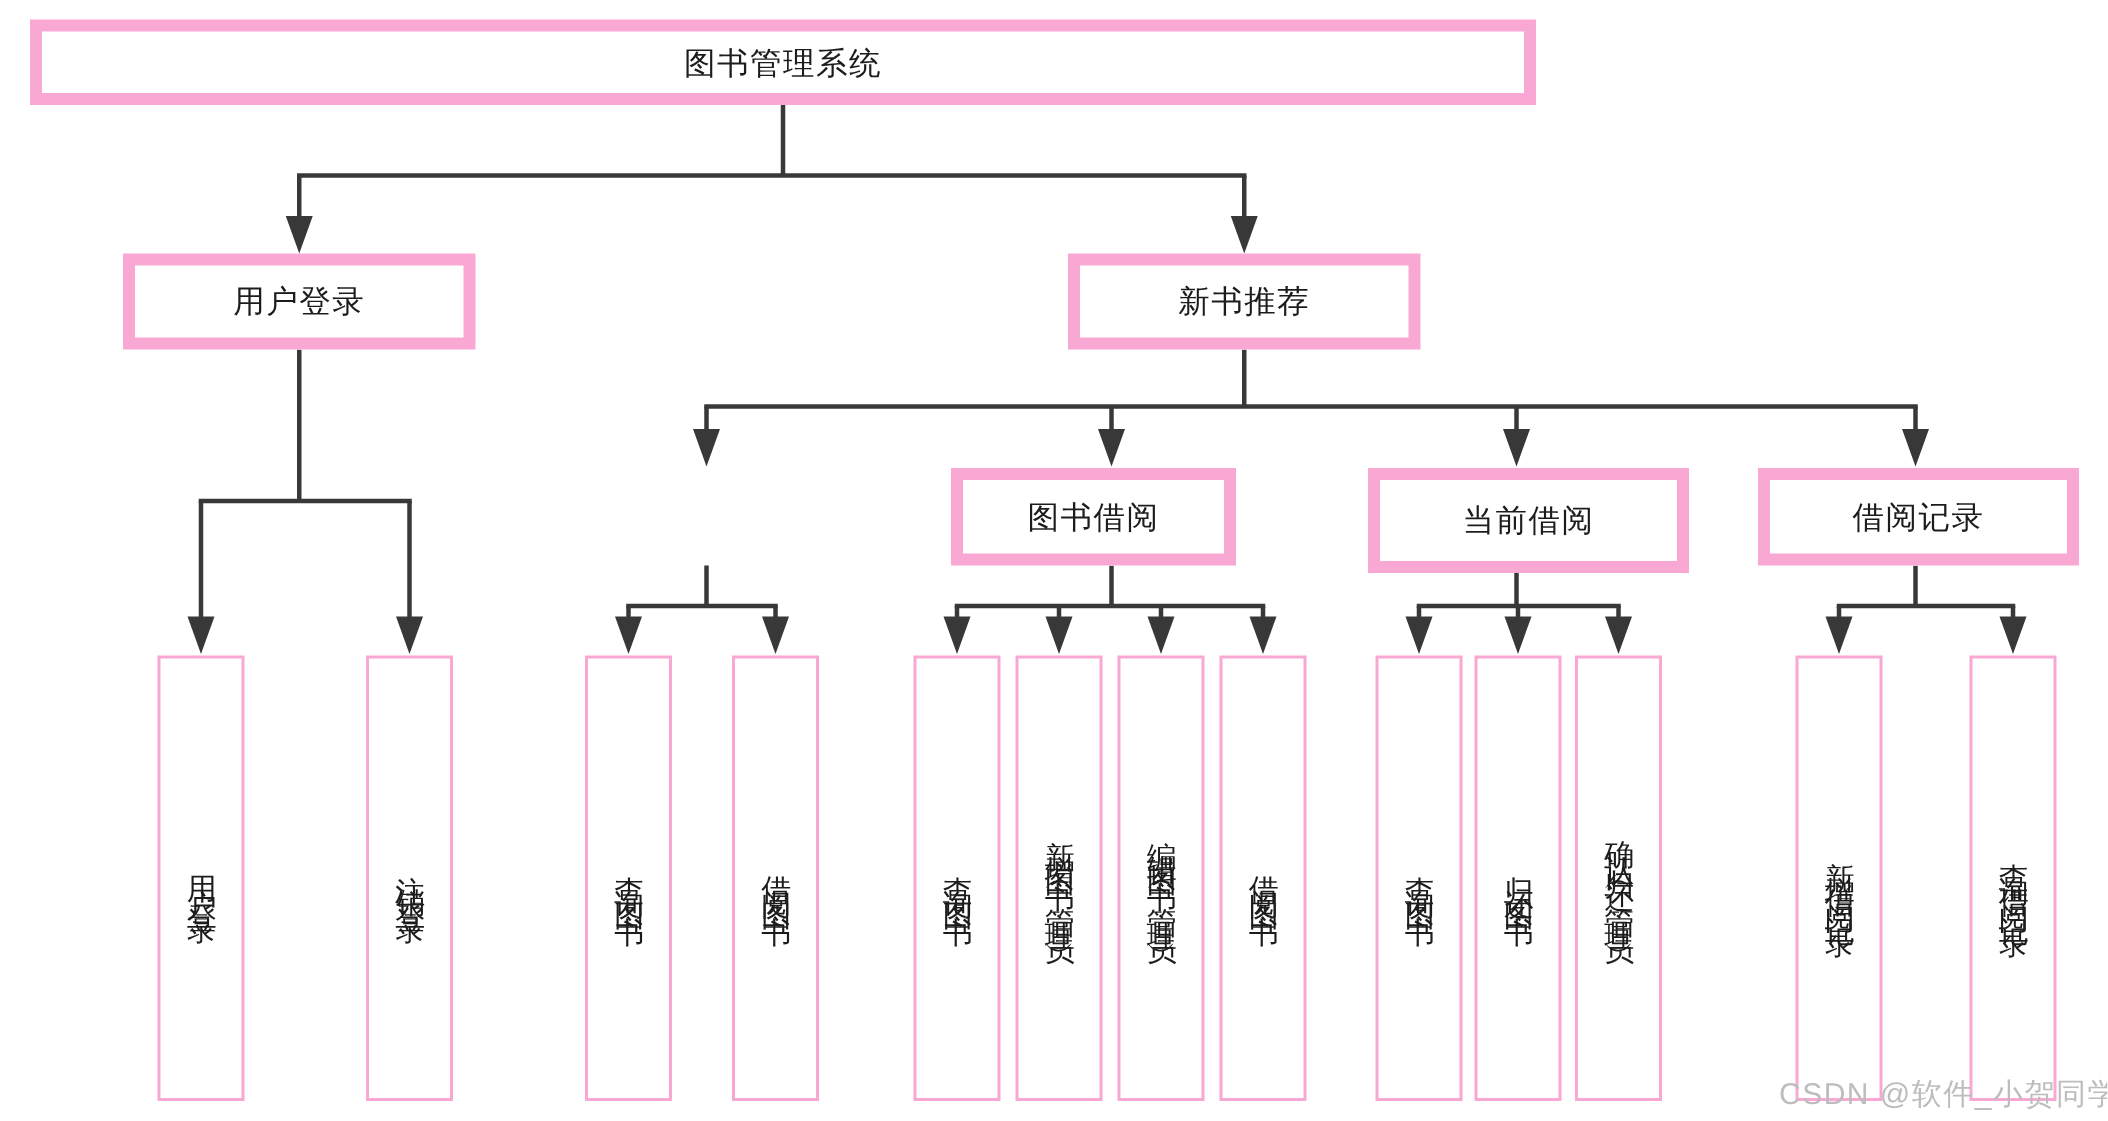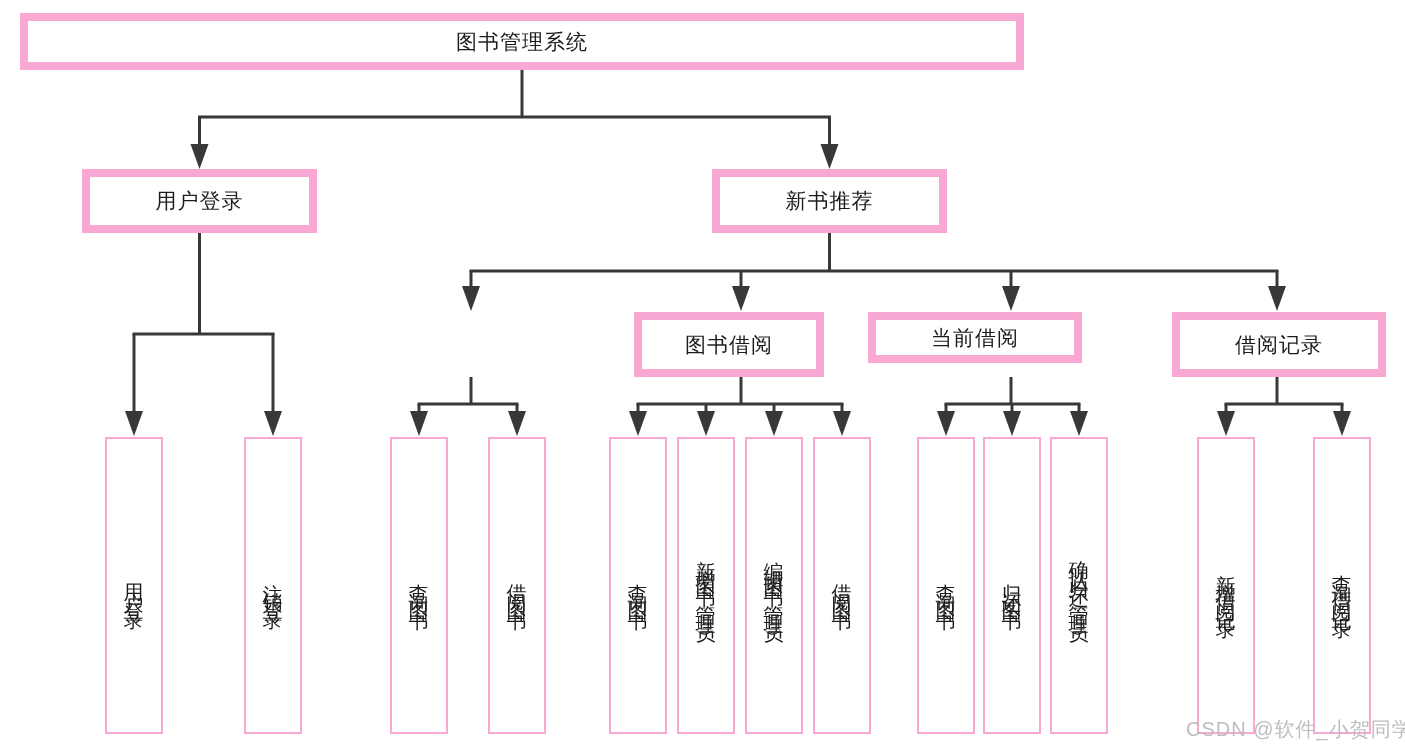--- a/index.html
+++ b/index.html
@@ -124,21 +124,21 @@
       <polygon points="1333,411 1351,411 1342,436" fill="#383838" stroke="none"></polygon>
     </g>
   </svg>
 
   <div class="box" style="left:20px; top:13px; width:1004px; height:57px;">图书管理系统</div>
 
   <div class="box" style="left:82px; top:169px; width:235px; height:64px;">用户登录</div>
   <div class="box" style="left:712px; top:169px; width:235px; height:64px;">新书推荐</div>
 
   <div class="box" style="left:634px; top:312px; width:190px; height:65px;">图书借阅</div>
-  <div class="box" style="left:868px; top:312px; width:214px; height:51px;">当前借阅</div>
+  <div class="box" style="left:912px; top:312px; width:214px; height:70px;">当前借阅</div>
   <div class="box" style="left:1172px; top:312px; width:214px; height:65px;">借阅记录</div>
 
   <div class="box v" style="left:105px; top:437px; width:58px; height:297px;">用户登录</div>
   <div class="box v" style="left:244px; top:437px; width:58px; height:297px;">注销登录</div>
 
   <div class="box v" style="left:390px; top:437px; width:58px; height:297px;">查询图书</div>
   <div class="box v" style="left:488px; top:437px; width:58px; height:297px;">借阅图书</div>
 
   <div class="box v" style="left:609px; top:437px; width:58px; height:297px;">查询图书</div>
   <div class="box v" style="left:677px; top:437px; width:58px; height:297px;">新增图书（管理员）</div>

